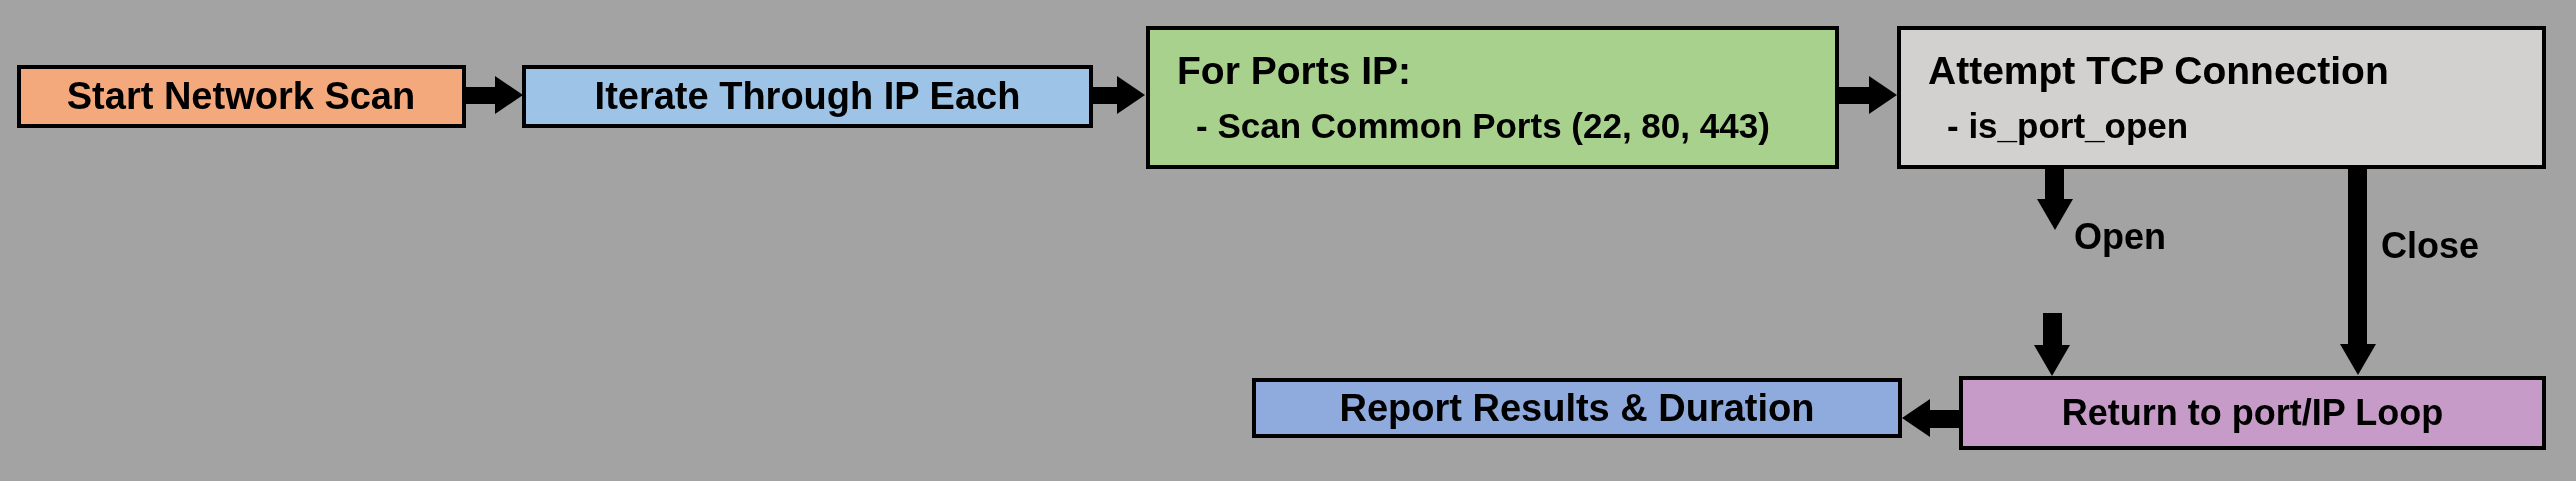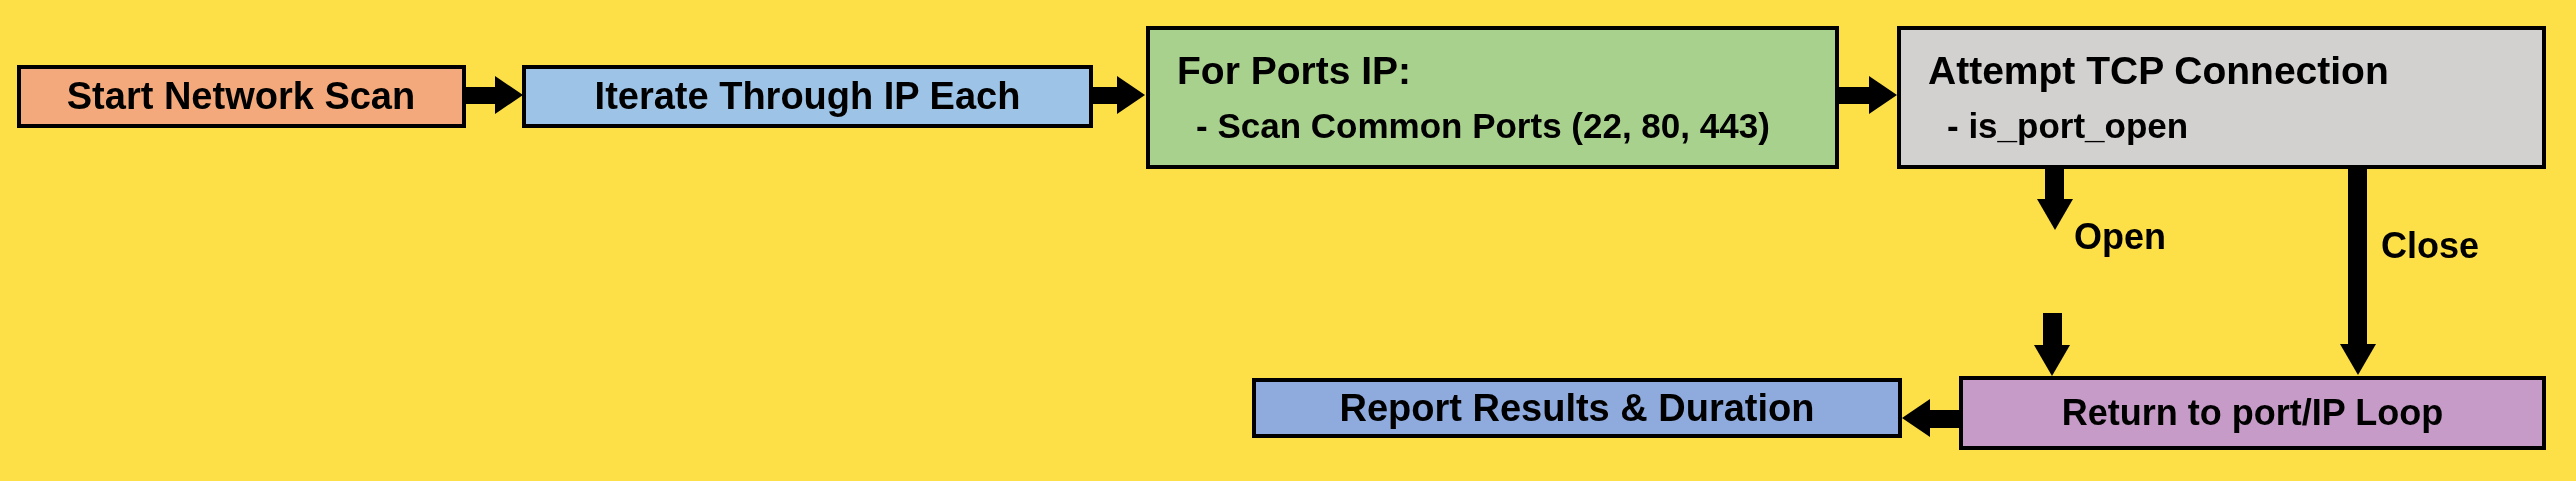--- a/index.html
+++ b/index.html
@@ -4,21 +4,21 @@
 <style>
   html, body {
     margin: 0;
     padding: 0;
     background: #FFFFFF;
   }
   .canvas {
     position: relative;
     width: 2576px;
     height: 481px;
-    background: #fde047;
+    background: #a3a3a3;
     font-family: "Liberation Sans", sans-serif;
     color: #000000;
     overflow: hidden;
   }
   .node {
     position: absolute;
     box-sizing: border-box;
     border: 4.7px solid #000000;
     display: flex;
     align-items: center;

